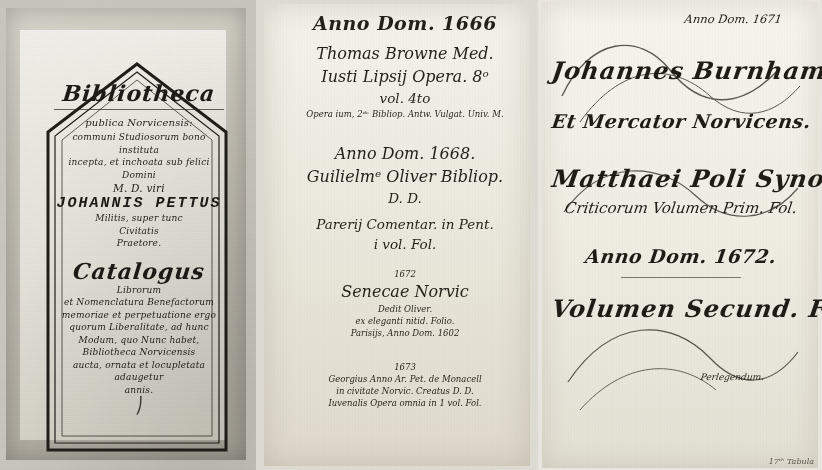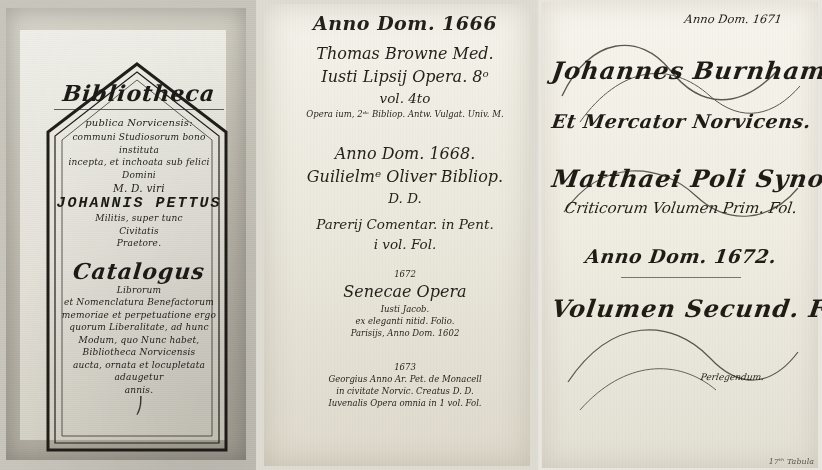--- a/index.html
+++ b/index.html
@@ -264,22 +264,22 @@
         <div class="ln l-xs">Opera ium, 2ᵈᵉ Bibliop. Antw. Vulgat. Univ. M.</div>
         <div class="gap-l"></div>
         <div class="ln l-lg">Anno Dom. 1668.</div>
         <div class="ln l-lg">Guilielmᵉ Oliver Bibliop.</div>
         <div class="ln l-md">D. D.</div>
         <div class="gap-s"></div>
         <div class="ln l-md">Parerij Comentar. in Pent.</div>
         <div class="ln l-md">i vol. Fol.</div>
         <div class="gap-m"></div>
         <div class="ln l-xs">1672</div>
-        <div class="ln l-lg">Senecae Opera</div>
-        <div class="ln l-xs">Iusti Jacob.</div>
+        <div class="ln l-lg">Senecae Norvic</div>
+        <div class="ln l-xs">Dedit Oliver.</div>
         <div class="ln l-xs">ex eleganti nitid. Folio.</div>
         <div class="ln l-xs">Parisijs, Anno Dom. 1602</div>
         <div class="gap-l"></div>
         <div class="ln l-xs">1673</div>
         <div class="ln l-xs">Georgius Anno Ar. Pet. de Monacell</div>
         <div class="ln l-xs">in civitate Norvic. Creatus D. D.</div>
         <div class="ln l-xs">Iuvenalis Opera omnia in 1 vol. Fol.</div>
 
       </div>
     </div>

